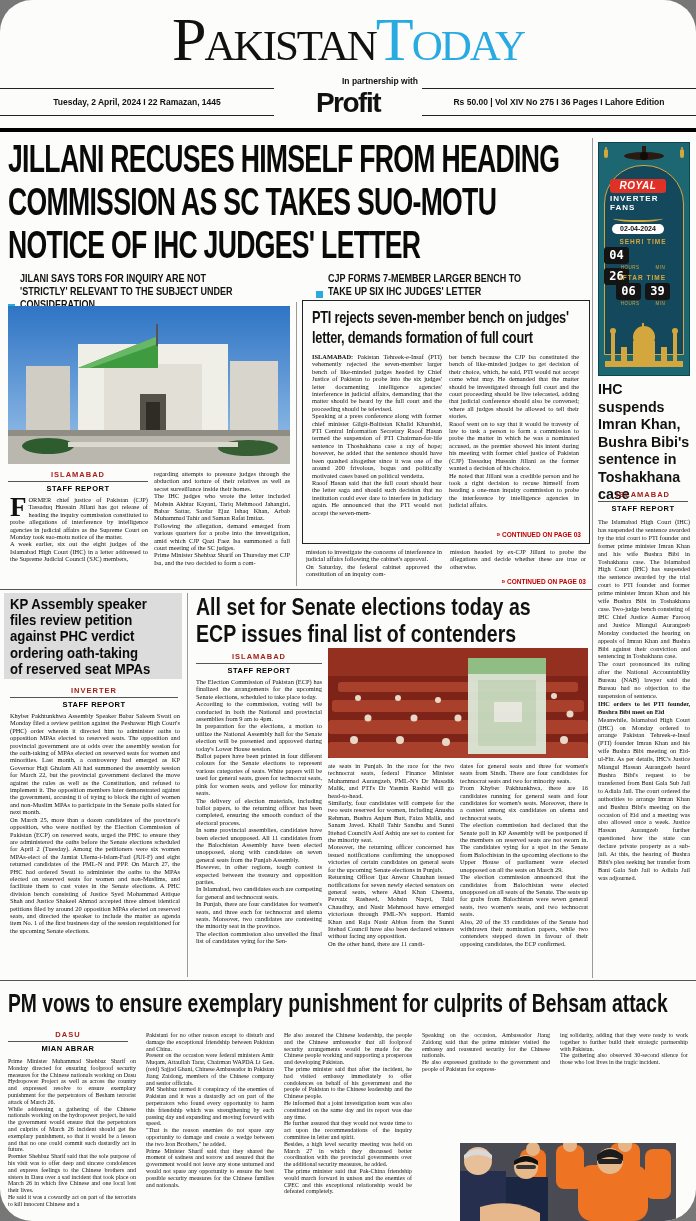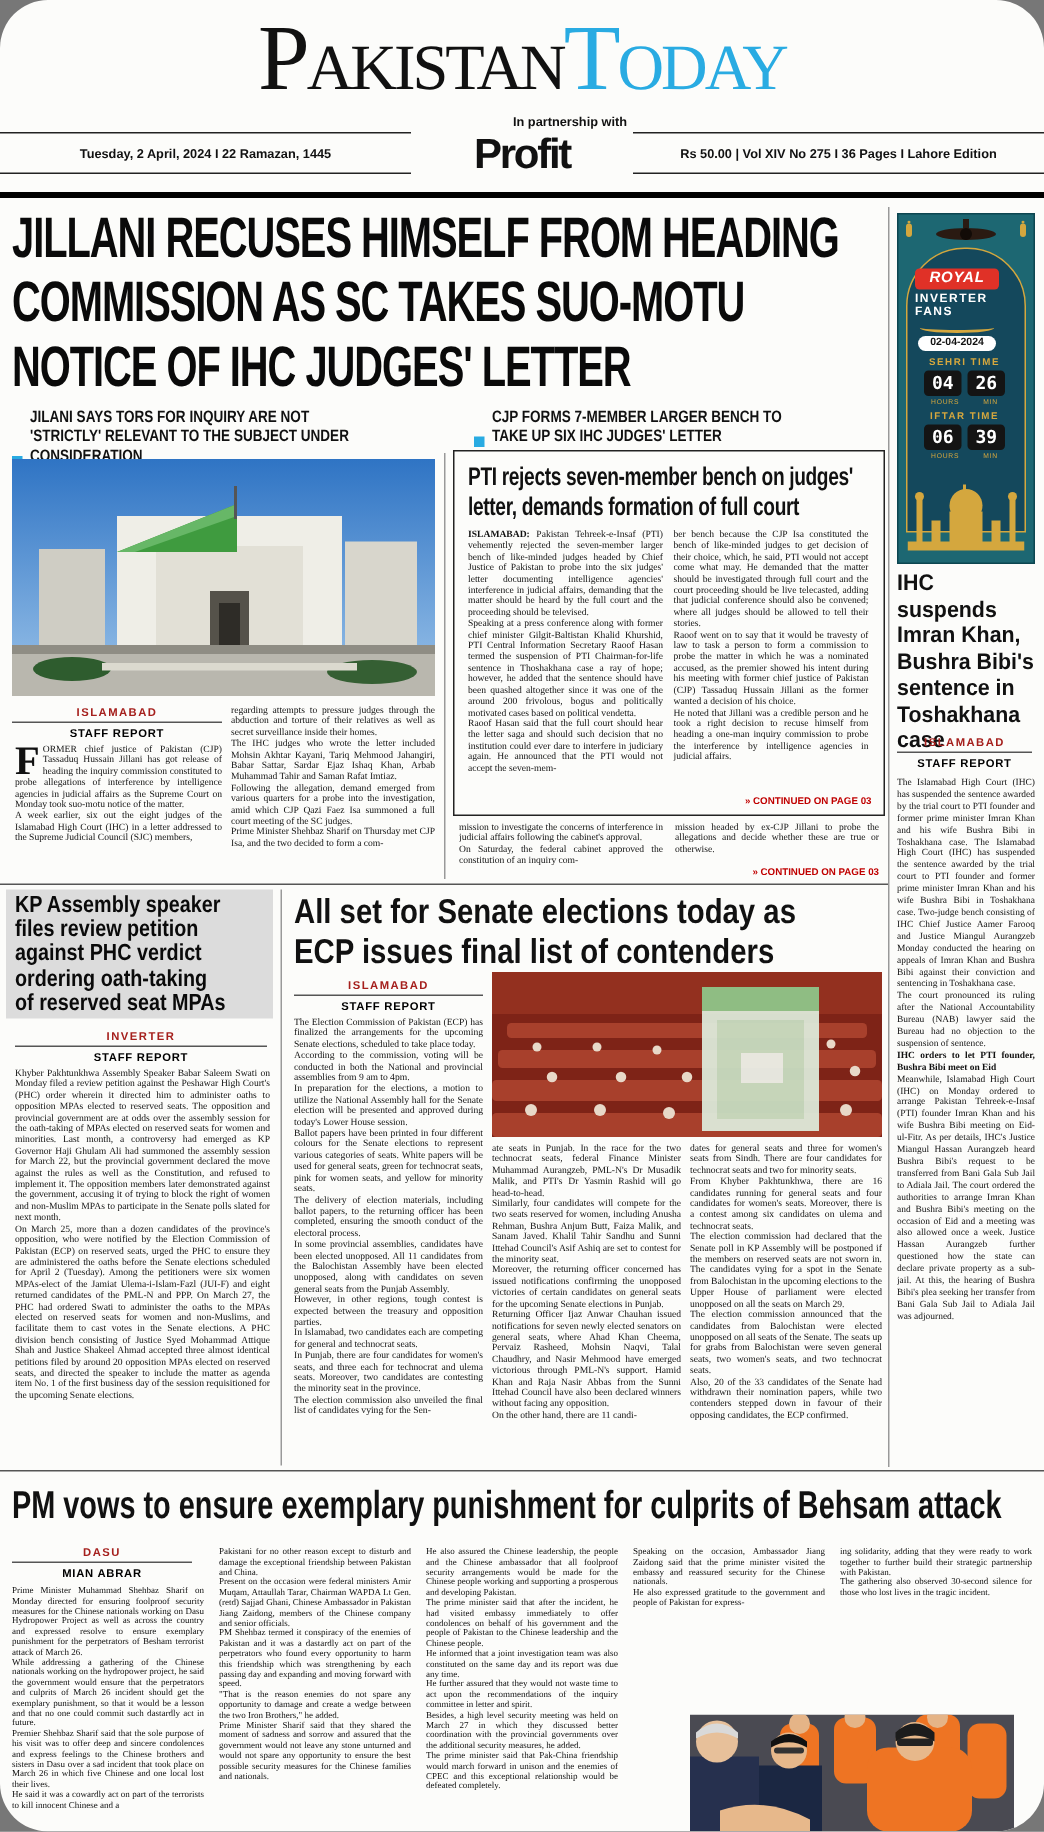--- a/index.html
+++ b/index.html
@@ -259,21 +259,21 @@
       <rect x="3" y="2" width="4" height="9" rx="2" fill="#d4a73e"></rect>
         <circle cx="5" cy="1" r="1" fill="#d4a73e"></circle>
     </svg>
     <div class="arch"></div>
     <div class="royal">ROYAL</div>
     <div class="prod">INVERTER
 FANS</div>
     <div class="squig"></div>
     <div class="pill">02-04-2024</div>
     <div class="tlabel" style="top:95px;left:5px;">SEHRI TIME</div>
-    <div class="tiles" style="top:104px;left:5px;">
+    <div class="tiles" style="top:104px;left:5px;flex-direction:column;">
       <div class="tile">04</div>
       <div class="tile">26</div>
     </div>
     <div class="units" style="top:122px;left:5px;">
       <span>HOURS</span>
       <span>MIN</span>
     </div>
     <div class="tlabel" style="top:131px;left:5px;">IFTAR TIME</div>
     <div class="tiles" style="top:140px;left:5px;">
       <div class="tile">06</div>

